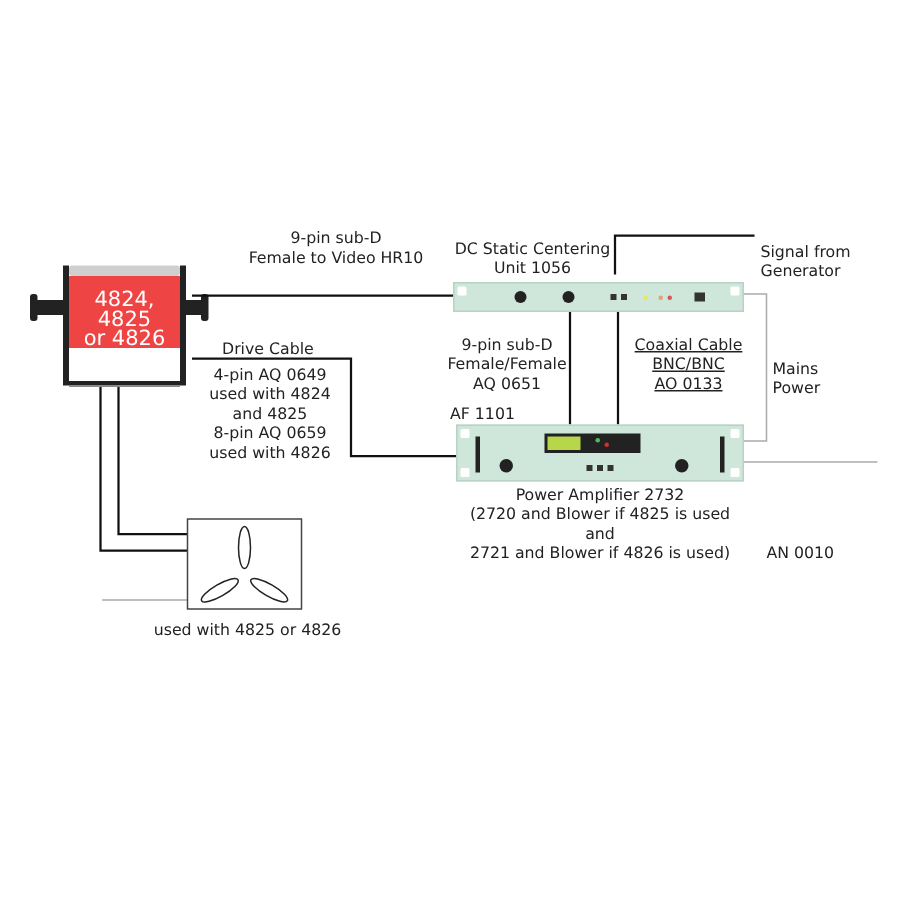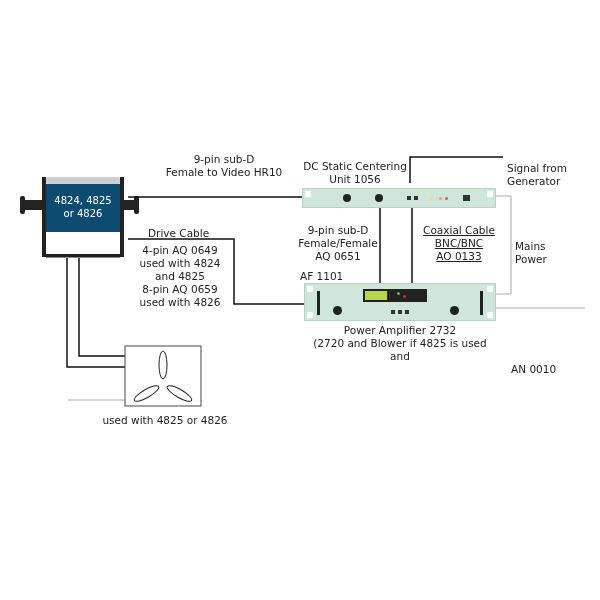--- a/index.html
+++ b/index.html
@@ -8,21 +8,21 @@
   .lbl.left { text-align:left; }
   svg.wires { position:absolute; left:0; top:0; }
   .dev { position:absolute; background:#cfe6da; border:1px solid #b8d2c4; box-sizing:border-box; }
   .ear { position:absolute; width:6px; height:6px; background:#fff; border-radius:1px; }
   .knob { position:absolute; width:8px; height:8px; border-radius:50%; background:#222; }
   .btn { position:absolute; width:4px; height:4px; background:#333; }
   .led { position:absolute; width:3px; height:3px; border-radius:50%; }
   .lcd-frame { position:absolute; background:#222; }
   .lcd { position:absolute; background:#b7d64a; }
   .handle { position:absolute; width:3px; height:24px; background:#222; }
-  .motor-box { position:absolute; background:#0c4a6e; color:#fff; font-size:10px; line-height:13px; text-align:center; }
+  .motor-box { position:absolute; background:#ef4444; color:#fff; font-size:14px; line-height:13px; text-align:center; }
 </style>
 </head>
 <body>
 
 <svg class="wires" width="600" height="600">
 
   <g>
     <rect x="42" y="177" width="4" height="80" fill="#222"></rect>
     <rect x="120" y="177" width="4" height="80" fill="#222"></rect>
     <rect x="46" y="254" width="74" height="3" fill="#222"></rect>
@@ -139,17 +139,18 @@
   <div>Power</div>
 </div>
 
 <div class="lbl left" style="left:300px; top:270px;">AF 1101</div>
 <div class="lbl left" style="left:511px; top:319px;margin-top:44px;">AN 0010</div>
 
 <div class="lbl" style="left:300px; top:324px; width:200px;">
   <div>Power Amplifier 2732</div>
   <div>(2720 and Blower if 4825 is used</div>
   <div>and</div>
+  <div>2721 and Blower if 4826 is used)</div>
 </div>
 
 <div class="lbl" style="left:90px; top:414px; width:150px;">
   <div>used with 4825 or 4826</div>
 </div>
 
 </body></html>

